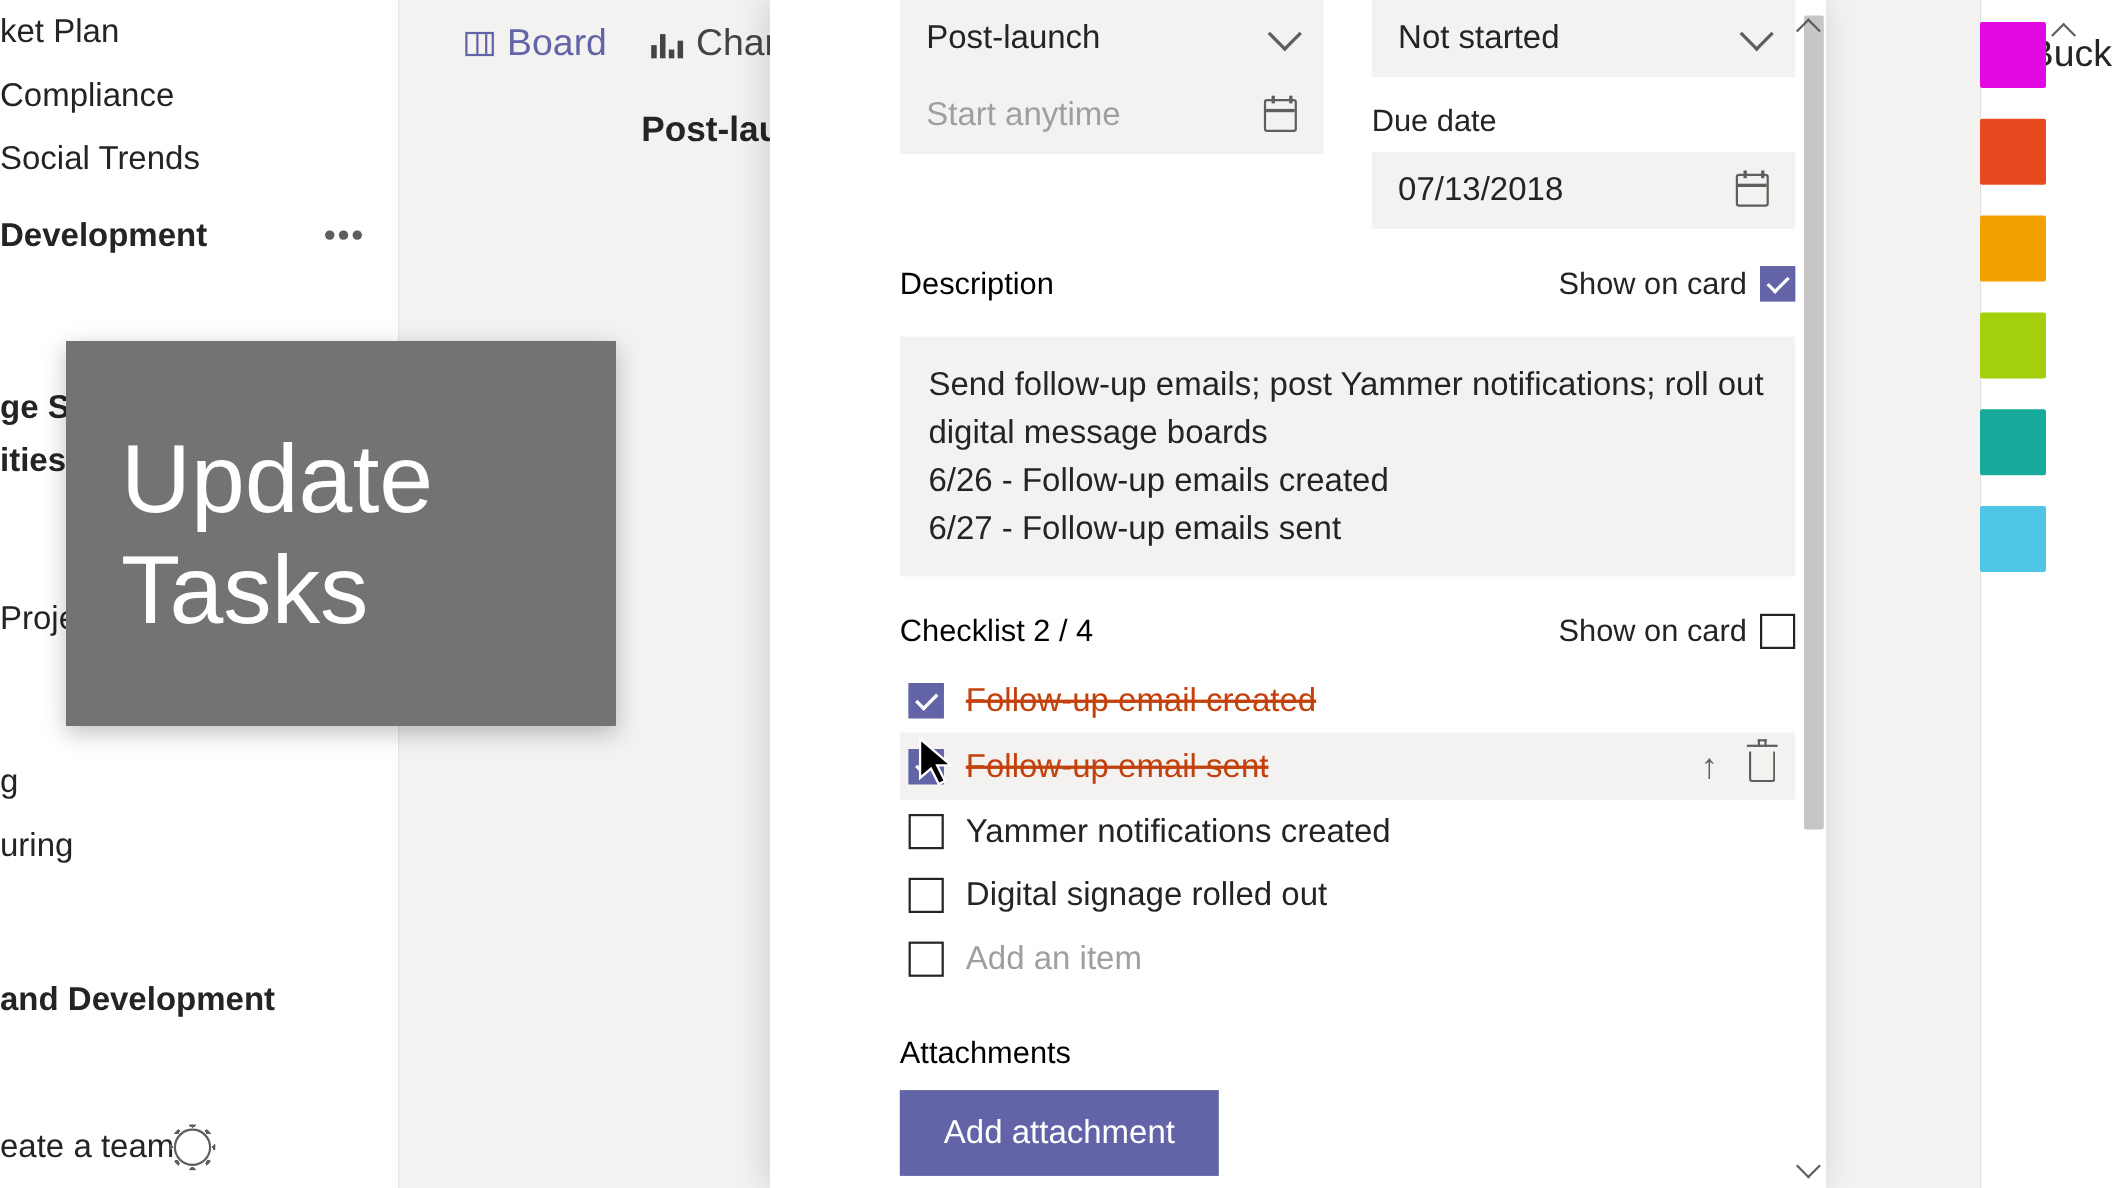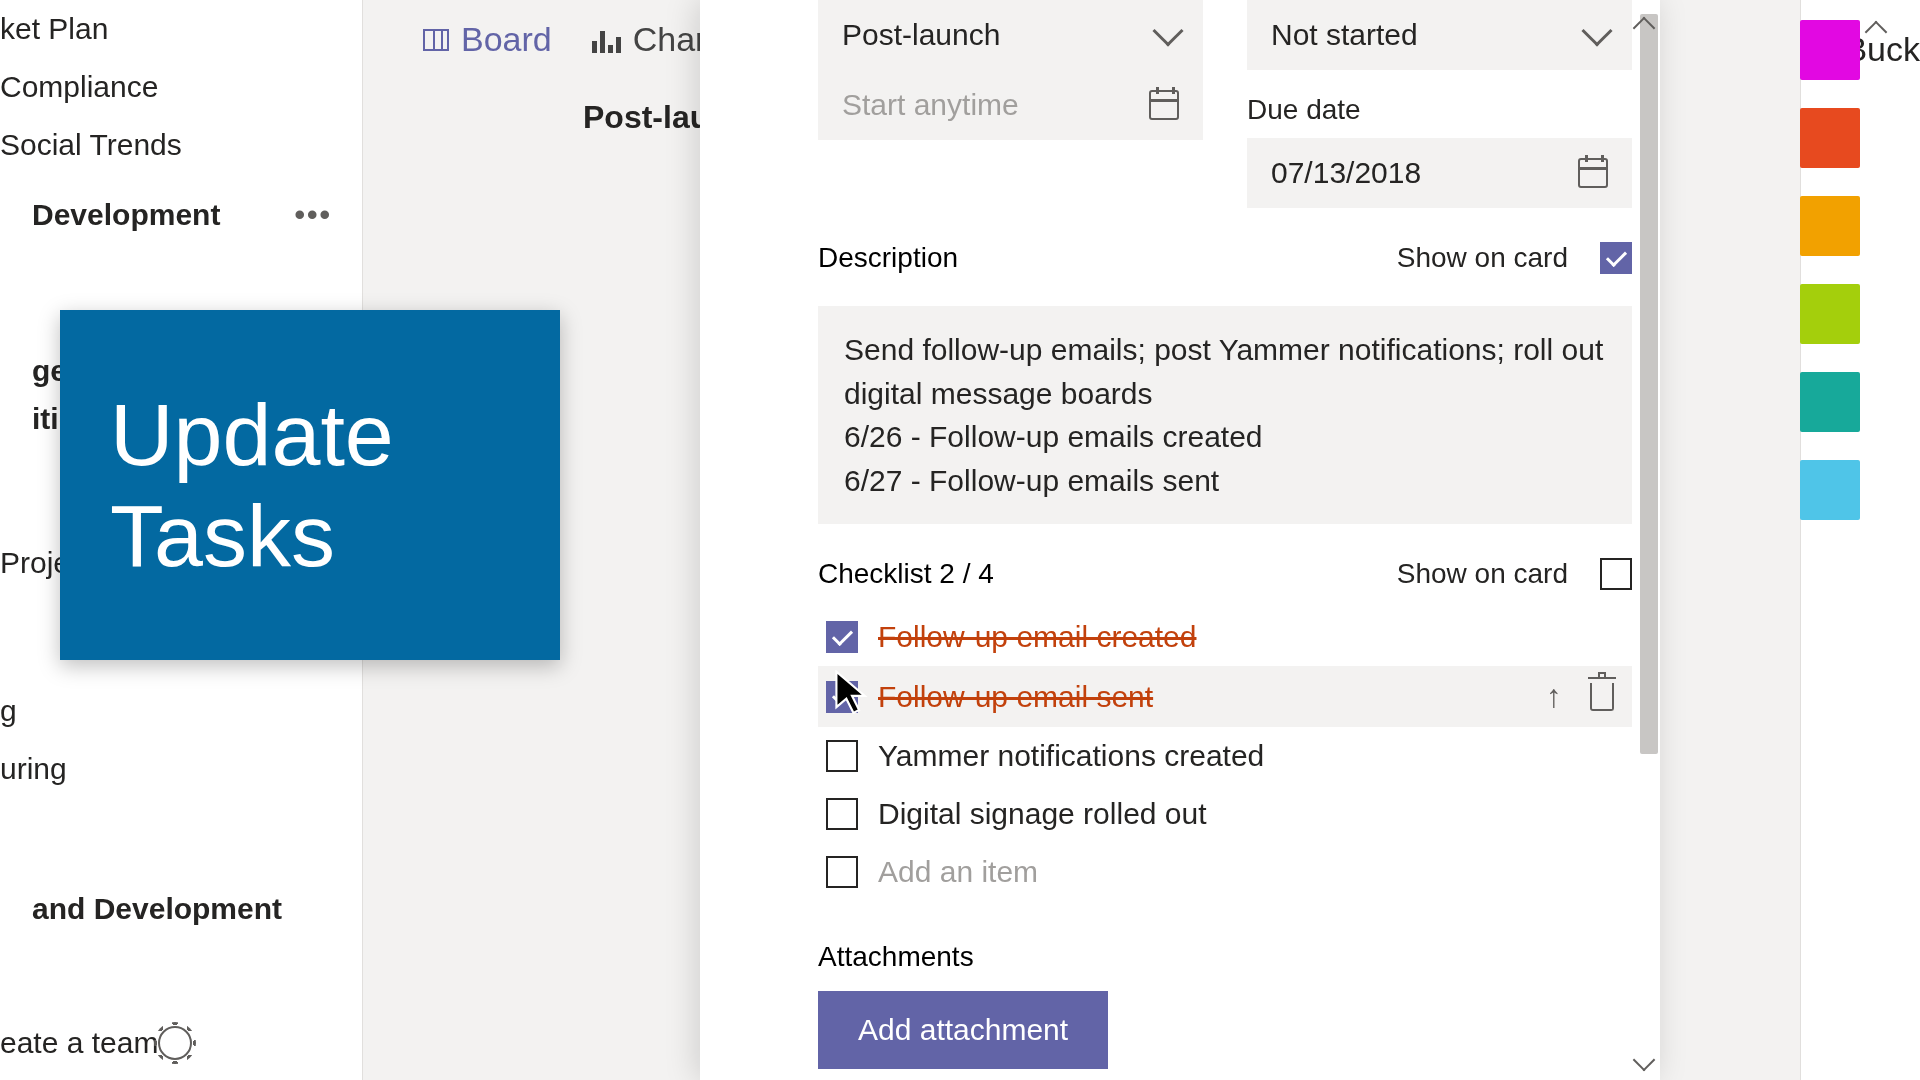--- a/index.html
+++ b/index.html
@@ -6,21 +6,21 @@
   body { width: 1920px; height: 1080px; overflow: hidden; background: #f3f2f1; position: relative; }
 
   
   .sidebar {
     position: absolute; left: 0; top: 0; width: 363px; height: 1080px;
     background: #fff; border-right: 1px solid #e1dfdd;
   }
   .sidebar-item {
     font-size: 30px; color: #252423; padding: 12px 0 12px 0; cursor: pointer;
   }
-  .sidebar-bold { font-weight: 600; padding-top: 24px; padding-bottom: 8px; margin-left: 32px; }
+  .sidebar-bold { font-weight: 600; padding-top: 24px; padding-bottom: 8px; }
   .sidebar-item-row { display:flex; align-items:center; justify-content:space-between; padding-right: 30px;}
   .ellipsis-icon { font-size: 30px; color: #605e5c; cursor:pointer; letter-spacing:2px;}
   .create-team-row { position:absolute; bottom:20px; left:0; right:0; display:flex; justify-content:flex-start; align-items:center; padding-right:40px;}
   .gear-icon { width:34px; height:34px; border:2.5px solid #605e5c; border-radius:50%; position:relative;}
   .gear-icon::before {
     content:""; position:absolute; inset:-6px; border-radius:50%;
     background:
       radial-gradient(circle at 50% 0%, #605e5c 3px, transparent 3px),
       radial-gradient(circle at 50% 100%, #605e5c 3px, transparent 3px),
       radial-gradient(circle at 0% 50%, #605e5c 3px, transparent 3px),
@@ -82,21 +82,21 @@
   }
   .select-box.top { margin-top:0;}
   .chev { width:22px; height:22px; border-right:3px solid #605e5c; border-bottom:3px solid #605e5c; transform:rotate(45deg); margin-bottom:8px;}
   .cal-icon { width:30px; height:30px; border:2.5px solid #605e5c; border-radius:3px; position:relative;}
   .cal-icon::before { content:""; position:absolute; left:0; right:0; top:7px; height:2.5px; background:#605e5c;}
   .cal-icon::after { content:""; position:absolute; left:5px; top:-5px; width:3px; height:7px; background:#605e5c; box-shadow: 16px 0 #605e5c;}
   .placeholder { color:#a19f9d; }
 
   .section-head { display:flex; justify-content:space-between; align-items:center; margin-top:34px;}
   .section-head .label { font-size:28px; }
-  .show-on-card { display:flex; align-items:center; gap:32px; font-size:28px; color:#252423;}
+  .show-on-card { display:flex; align-items:center; gap:12px; font-size:28px; color:#252423;}
   .checkbox {
     width:32px; height:32px; border:2.5px solid #252423; display:inline-flex; align-items:center; justify-content:center;
     cursor:pointer; background:#fff;
   }
   .checkbox.checked { background:#6264a7; border-color:#6264a7;}
   .checkbox.checked::after {
     content:""; width:8px; height:16px; border-right:3px solid #fff; border-bottom:3px solid #fff; transform:rotate(45deg); margin-bottom:4px;
   }
 
   .description-box {
@@ -121,21 +121,21 @@
 
   .attachments-label { font-size:28px; margin-top:40px;}
   .add-attachment-btn {
     margin-top:18px; background:#6264a7; color:#fff; font-size:30px;
     padding:22px 40px; border:none; cursor:pointer; font-weight:500;
   }
 
   
   .callout {
     position:absolute; left:60px; top:310px; width:500px; height:350px;
-    background:#0369a1; color:#fff; display:flex; align-items:center; justify-content:flex-start;
+    background:#737373; color:#fff; display:flex; align-items:center; justify-content:flex-start;
     padding-left:50px; font-size:88px; line-height:1.15; font-weight:400;
     box-shadow: 0 6px 20px rgba(0,0,0,.25);
   }
 
   
   .cursor {
     position:absolute; left:835px; top:670px; width:34px; height:46px; z-index:50; pointer-events:none;
   }
   .cursor svg { width:100%; height:100%; }
 

